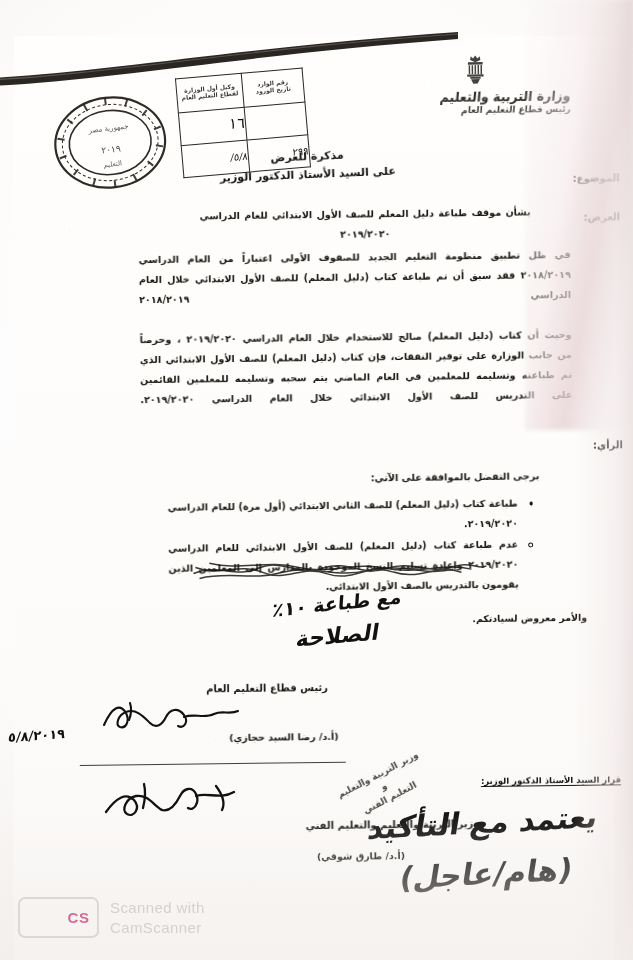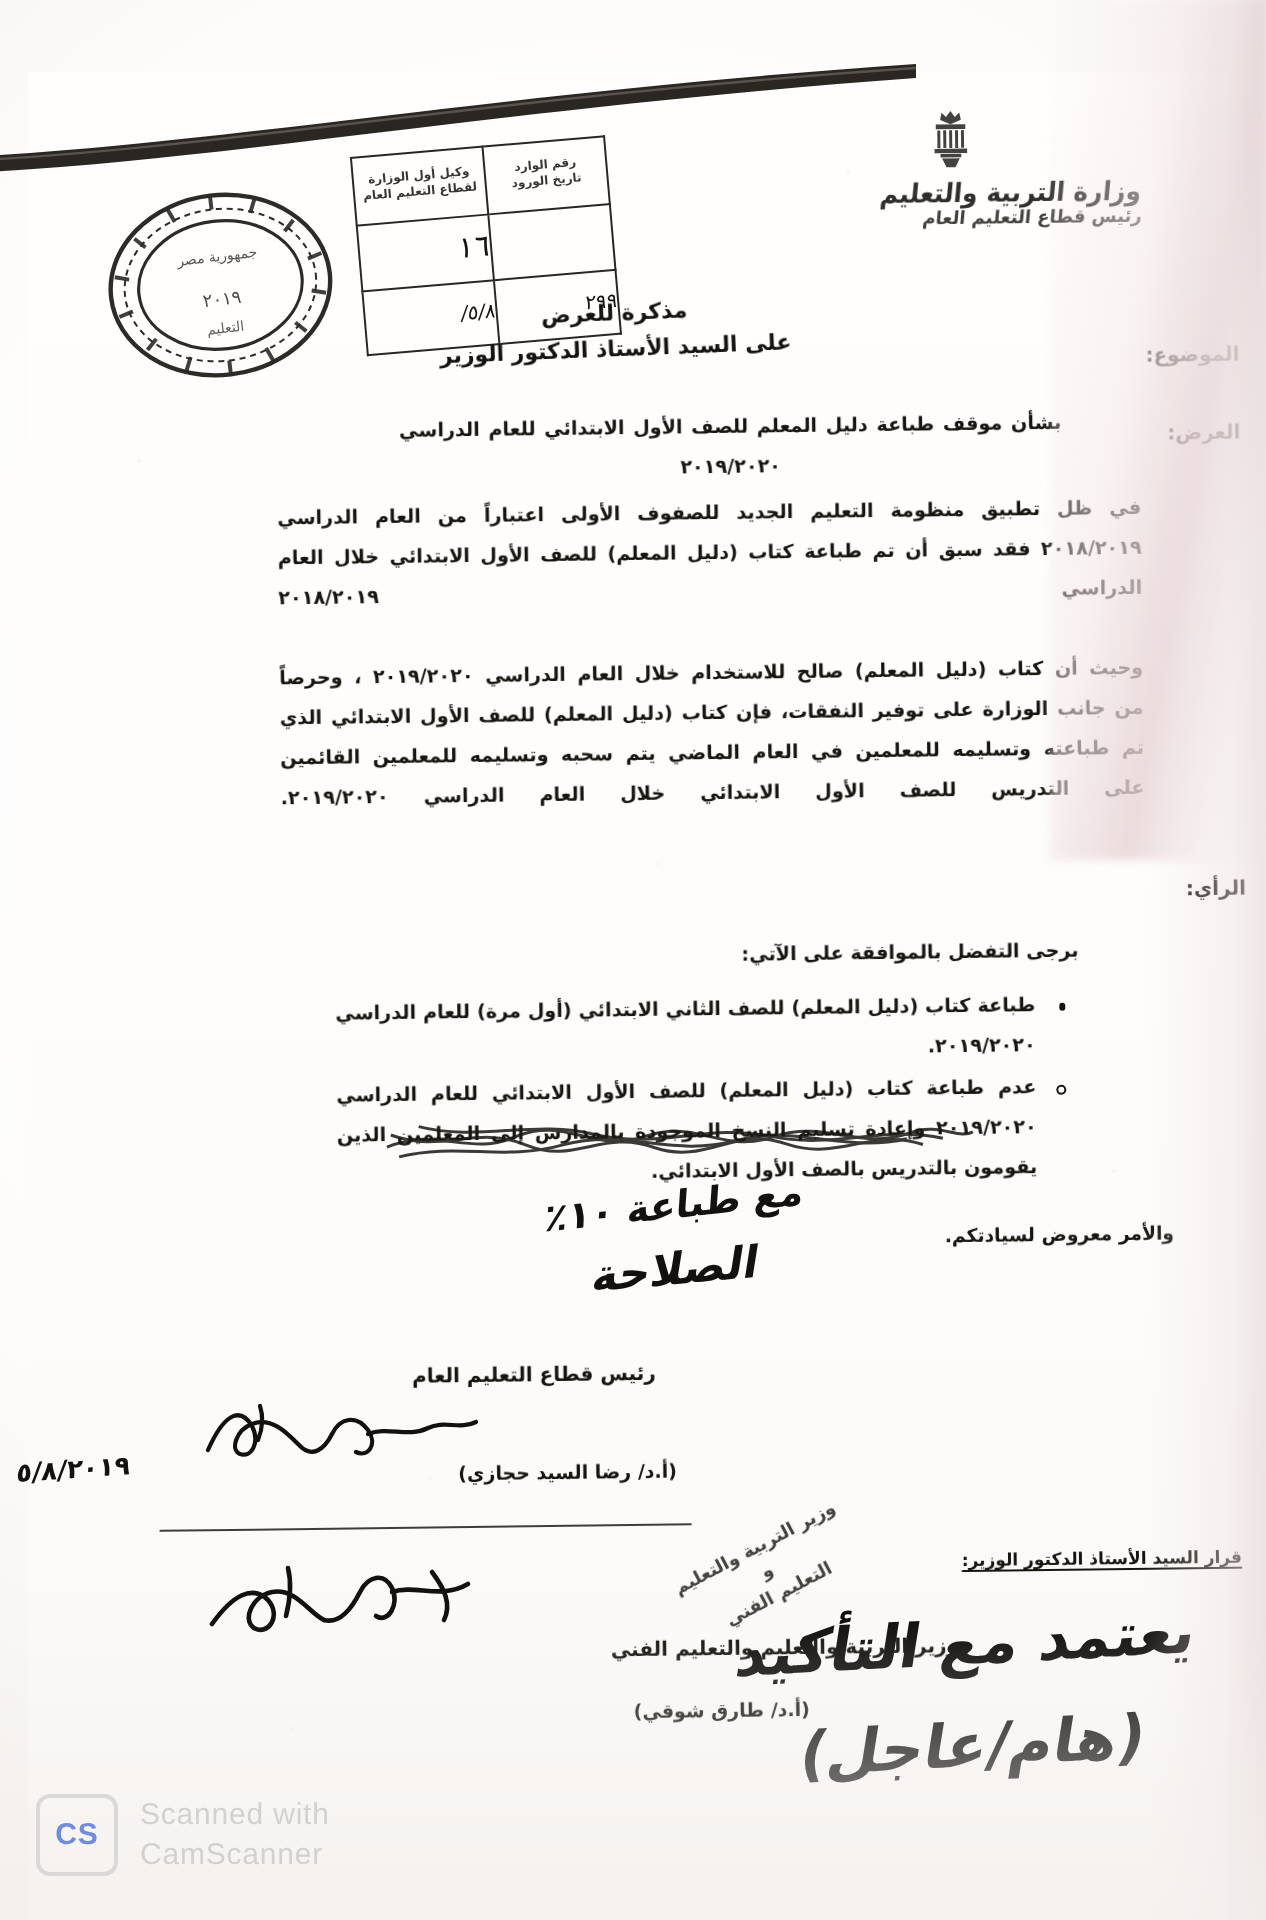--- a/index.html
+++ b/index.html
@@ -378,23 +378,24 @@
   .cs-badge {
     width: 37px;
     height: 37px;
     border: 2.4px solid #c9c9c9;
     border-radius: 7px;
     display: flex;
     align-items: center;
     justify-content: center;
     font-size: 15px;
     font-weight: 700;
-    color: #1d4ed8;
+    color: #be185d;
     letter-spacing: .5px;
     font-family: "Liberation Sans", sans-serif;
+    padding-left: 40px;
   }
   .cs-text {
     font-family: "Liberation Sans", sans-serif;
     font-size: 15px;
     line-height: 1.28;
     color: #bdbdbd;
     letter-spacing: .4px;
   }
 </style>
 </head>

